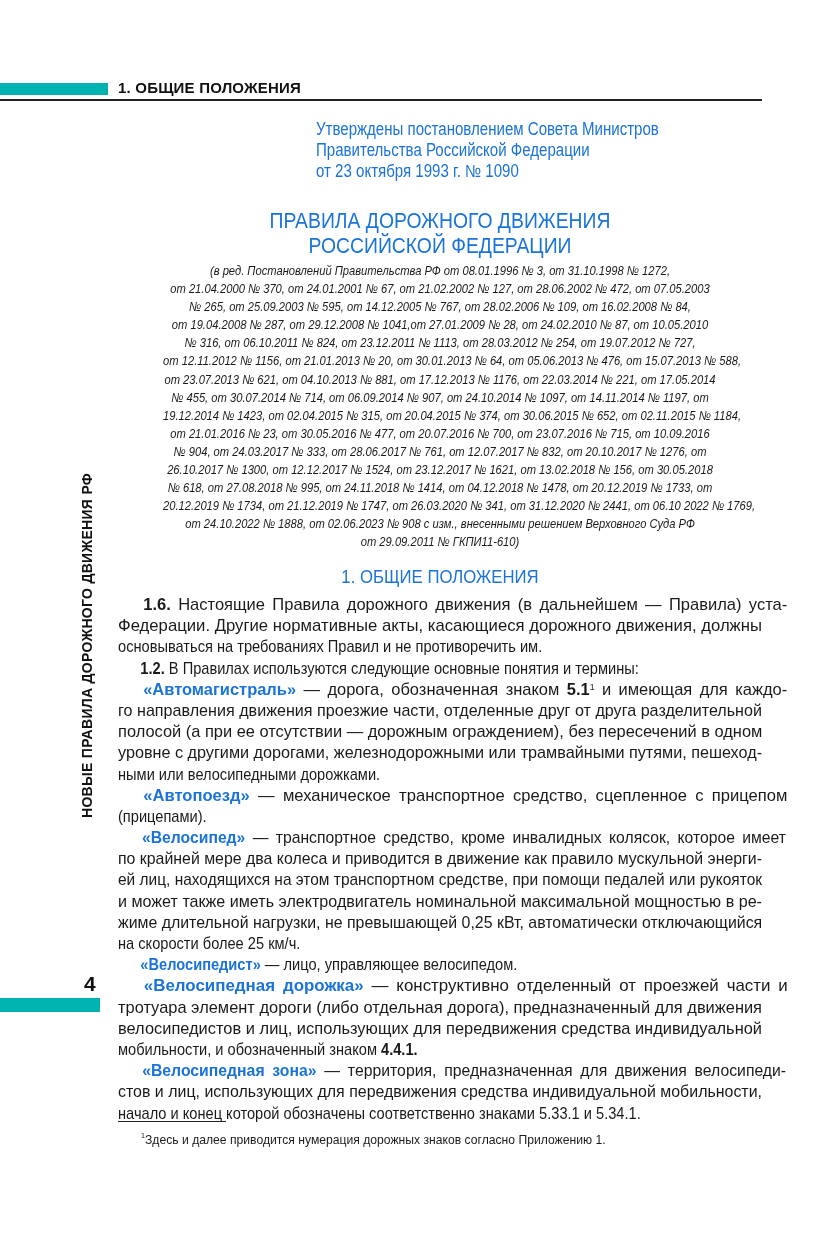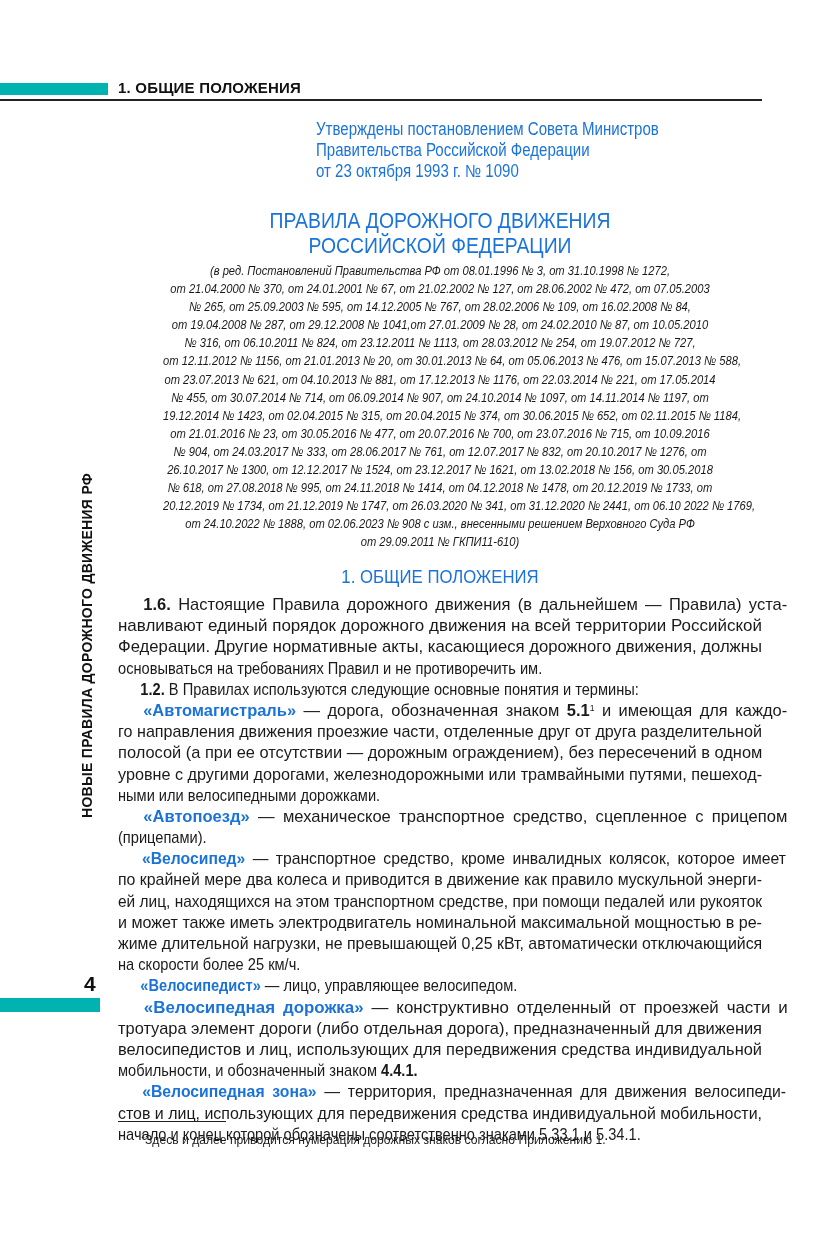--- a/index.html
+++ b/index.html
@@ -64,21 +64,20 @@
   <div>20.12.2019 № 1734,  от 21.12.2019 № 1747, от 26.03.2020 № 341, от 31.12.2020 № 2441, от 06.10 2022 № 1769,</div>
   <div>от 24.10.2022 № 1888, от 02.06.2023 № 908  с изм., внесенными решением Верховного Суда РФ</div>
   <div>от 29.09.2011 № ГКПИ11-610)</div>
 </div>
 
 <div class="abs section-title">1. ОБЩИЕ ПОЛОЖЕНИЯ</div>
 
 <div class="abs body">
 
   <div class="line j ind sq" style="width: 663px; transform: scaleX(0.971342);"><b class="num">1.6.</b> <span>Настоящие Правила дорожного движения (в дальнейшем — Правила) уста-</span></div>
-  <div class="line j sq" style="width: 645px; transform: scaleX(0.99845);">навливают единый порядок дорожного движения на всей территории Российской</div>
   <div class="line j sq" style="width: 656px; transform: scaleX(0.981707);">Федерации. Другие нормативные акты, касающиеся дорожного движения, должны</div>
   <div class="line sq" style="width: max-content; transform: scaleX(0.86);">основываться на требованиях Правил и не противоречить им.</div>
 
   <div class="line ind sq" style="width: max-content; transform: scaleX(0.86);"><b class="num">1.2.</b> <span>В Правилах используются следующие основные понятия и термины:</span></div>
 
   <div class="line j ind sq" style="width: 665px; transform: scaleX(0.968421);"><span class="term">«Автомагистраль»</span> <span>— дорога, обозначенная знаком</span> <b class="num">5.1</b><sup>1</sup> <span>и имеющая для каждо-</span></div>
   <div class="line j sq" style="width: 679px; transform: scaleX(0.948454);">го направления движения проезжие части, отделенные друг от друга разделительной</div>
   <div class="line j sq" style="width: 667px; transform: scaleX(0.965517);">полосой (а при ее отсутствии — дорожным ограждением), без пересечений в одном</div>
   <div class="line j sq" style="width: 676px; transform: scaleX(0.952663);">уровне с другими дорогами, железнодорожными или трамвайными путями, пешеход-</div>
   <div class="line sq" style="width: max-content; transform: scaleX(0.86);">ными или велосипедными дорожками.</div>

